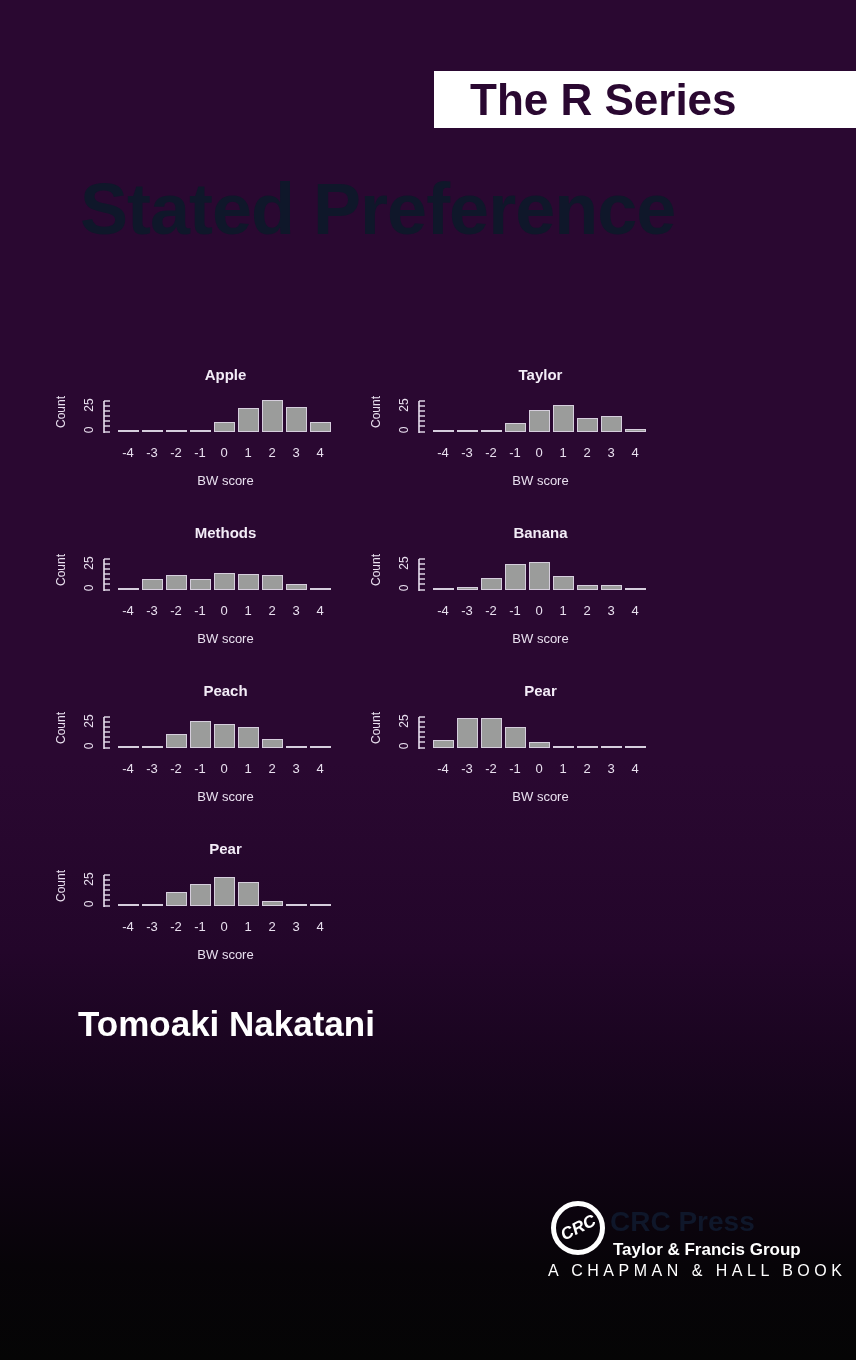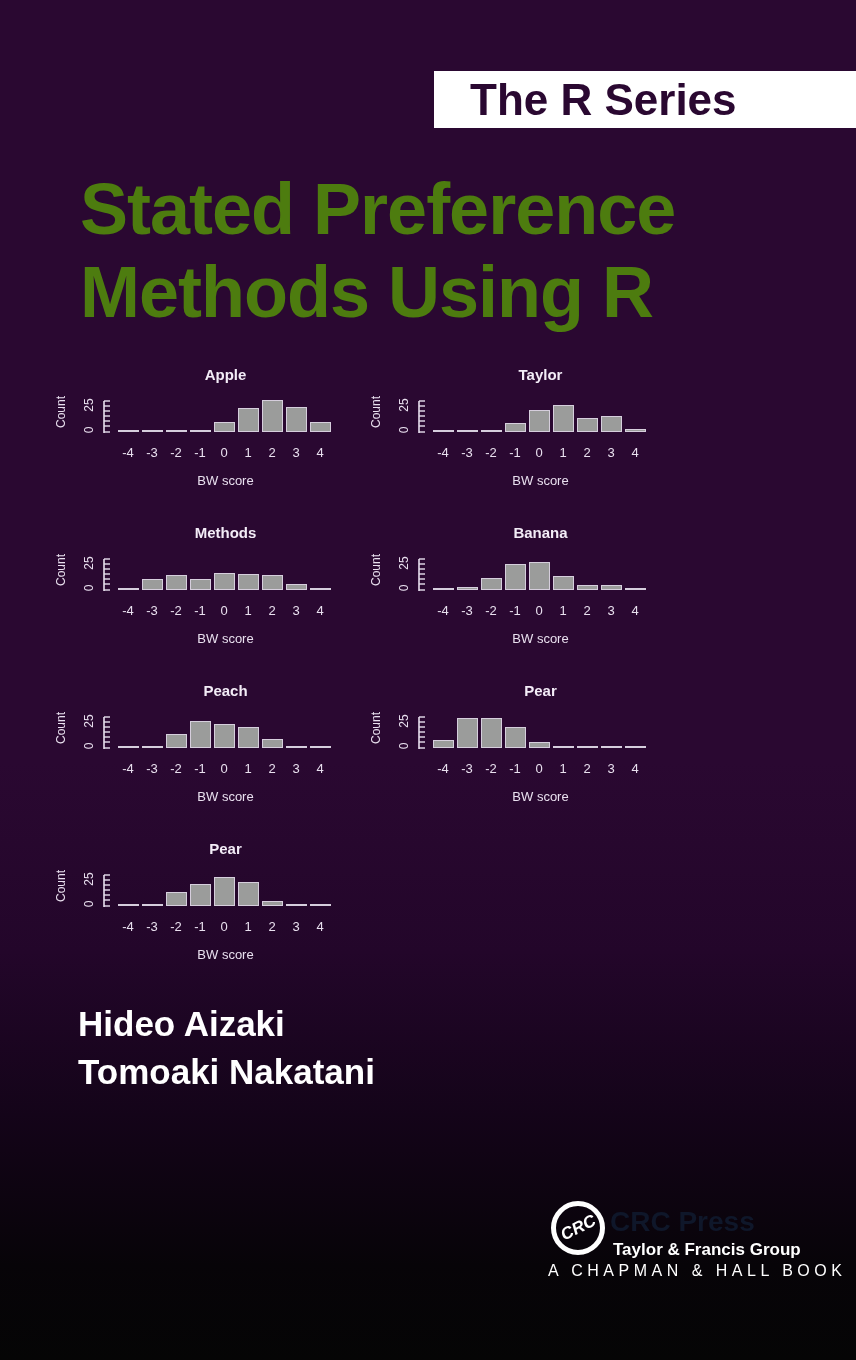--- a/index.html
+++ b/index.html
@@ -22,21 +22,21 @@
     padding-left:36px;
   }
   .series-banner span {
     color:#2a0831; font-weight:bold; font-size:44px; letter-spacing:0px;
   }
 
   
   .book-title {
     position:absolute; left:80px; top:168px;
     font-weight:bold; font-size:72px; line-height:83px;
-    letter-spacing:-1px; color:#4d7c0f; white-space:nowrap;
+    letter-spacing:-1px; color:#0f172a; white-space:nowrap;
   }
 
   
   .charts-grid { position:absolute; left:50px; top:355px; width:760px; height:635px; }
   .chart { position:absolute; width:310px; height:150px; }
   .chart-title {
     position:absolute; left:68px; top:11px; width:215px;
     text-align:center; font-weight:bold; font-size:15px; color:#f3ecf7;
   }
   .vtext {
@@ -98,21 +98,20 @@
 </style>
 </head>
 <body>
 
 <div class="series-banner">
   <span>The R Series</span>
 </div>
 
 <div class="book-title">
   <div>Stated Preference</div>
-  <div>Methods Using R</div>
 </div>
 
 <div class="charts-grid">
     <div class="chart" style="left: 0px; top: 0px;">
     <div class="chart-title">Apple</div>
     <div class="vtext count-label">Count</div>
     <div class="vtext y25">25</div>
     <div class="vtext y0">0</div>
     <svg class="yaxis-svg" width="10" height="34">
       <line x1="1" y1="1" x2="1" y2="33" stroke="#e9e0ef" stroke-width="1.6"></line>
@@ -378,21 +377,20 @@
         <div class="xlab">1</div>
         <div class="xlab">2</div>
         <div class="xlab">3</div>
         <div class="xlab">4</div>
       </div>
     <div class="bw-label">BW score</div>
   </div>
   </div>
 
 <div class="authors">
-  <div>Hideo Aizaki</div>
   <div>Tomoaki Nakatani</div>
 </div>
 
 <div class="crc-circle">
   <span class="monogram">CRC</span>
 </div>
 <div class="crc-name">CRC Press</div>
 <div class="crc-group">Taylor &amp; Francis Group</div>
 <div class="crc-imprint">A CHAPMAN &amp; HALL BOOK</div>
 

